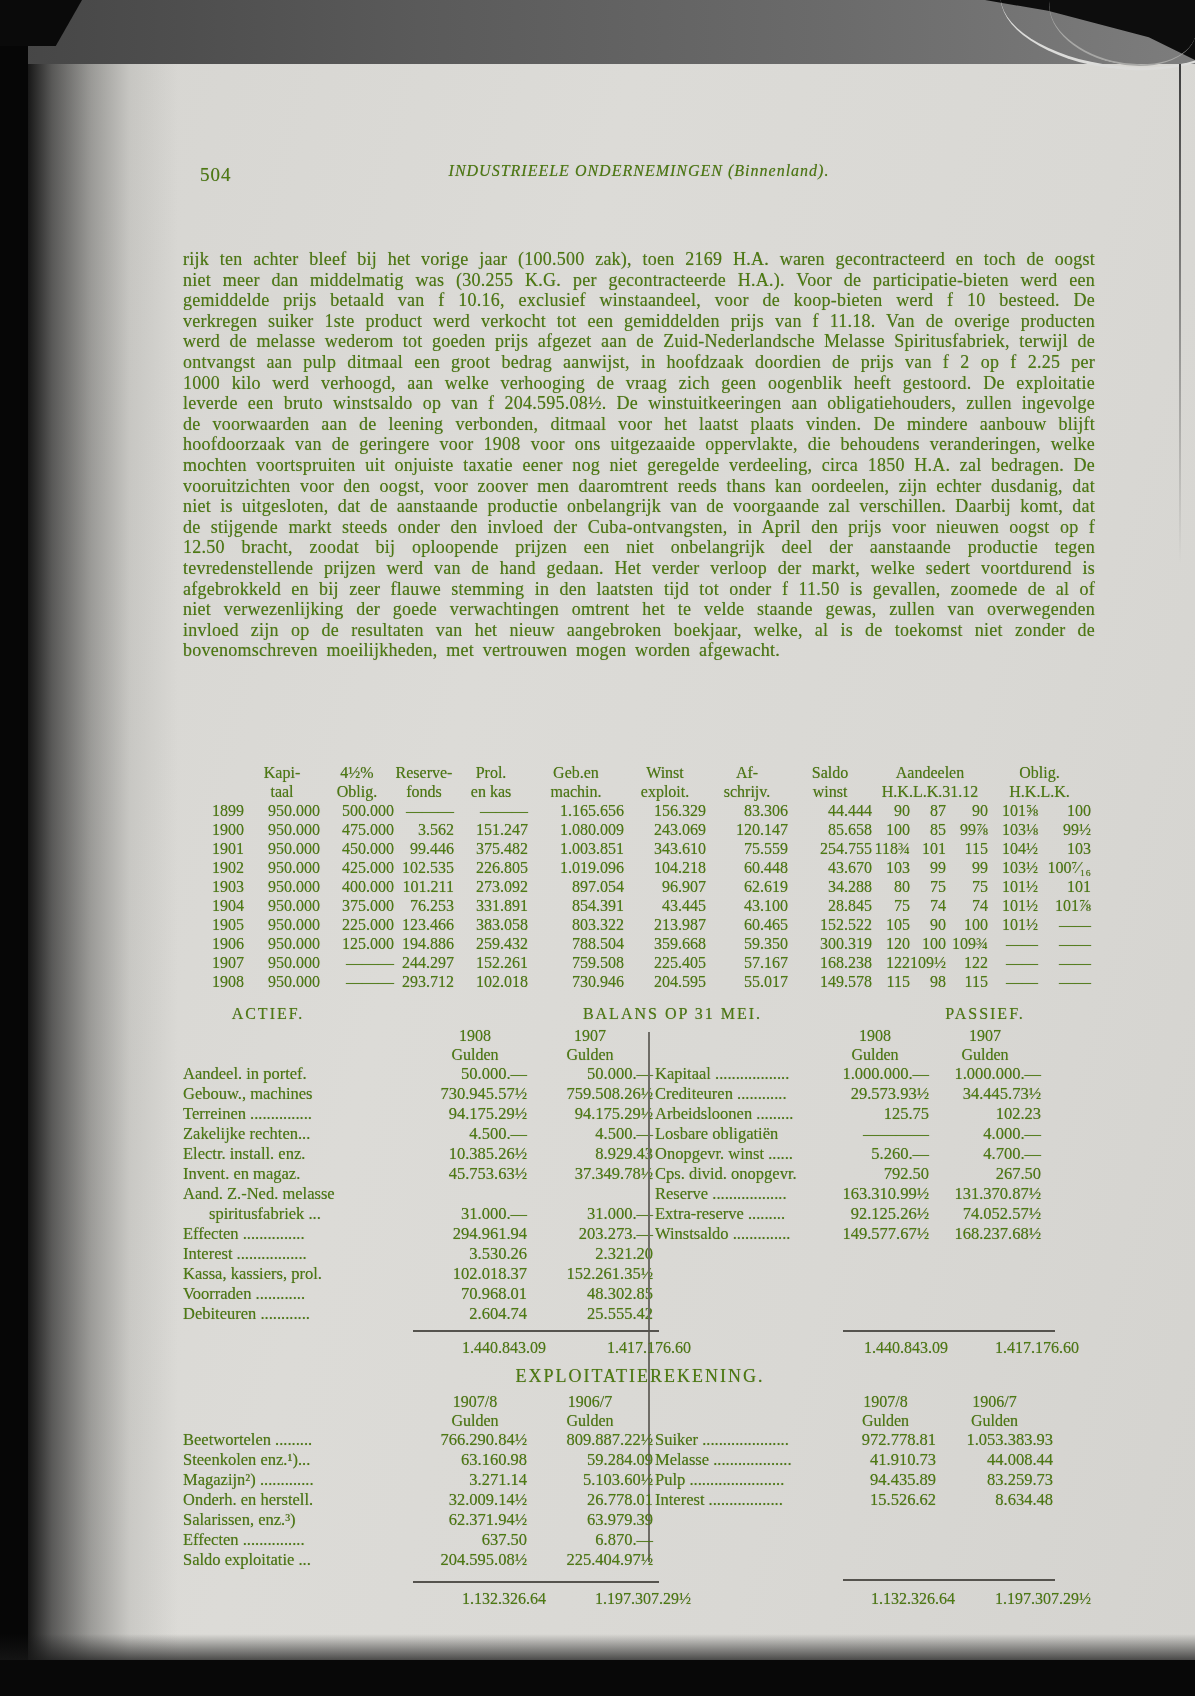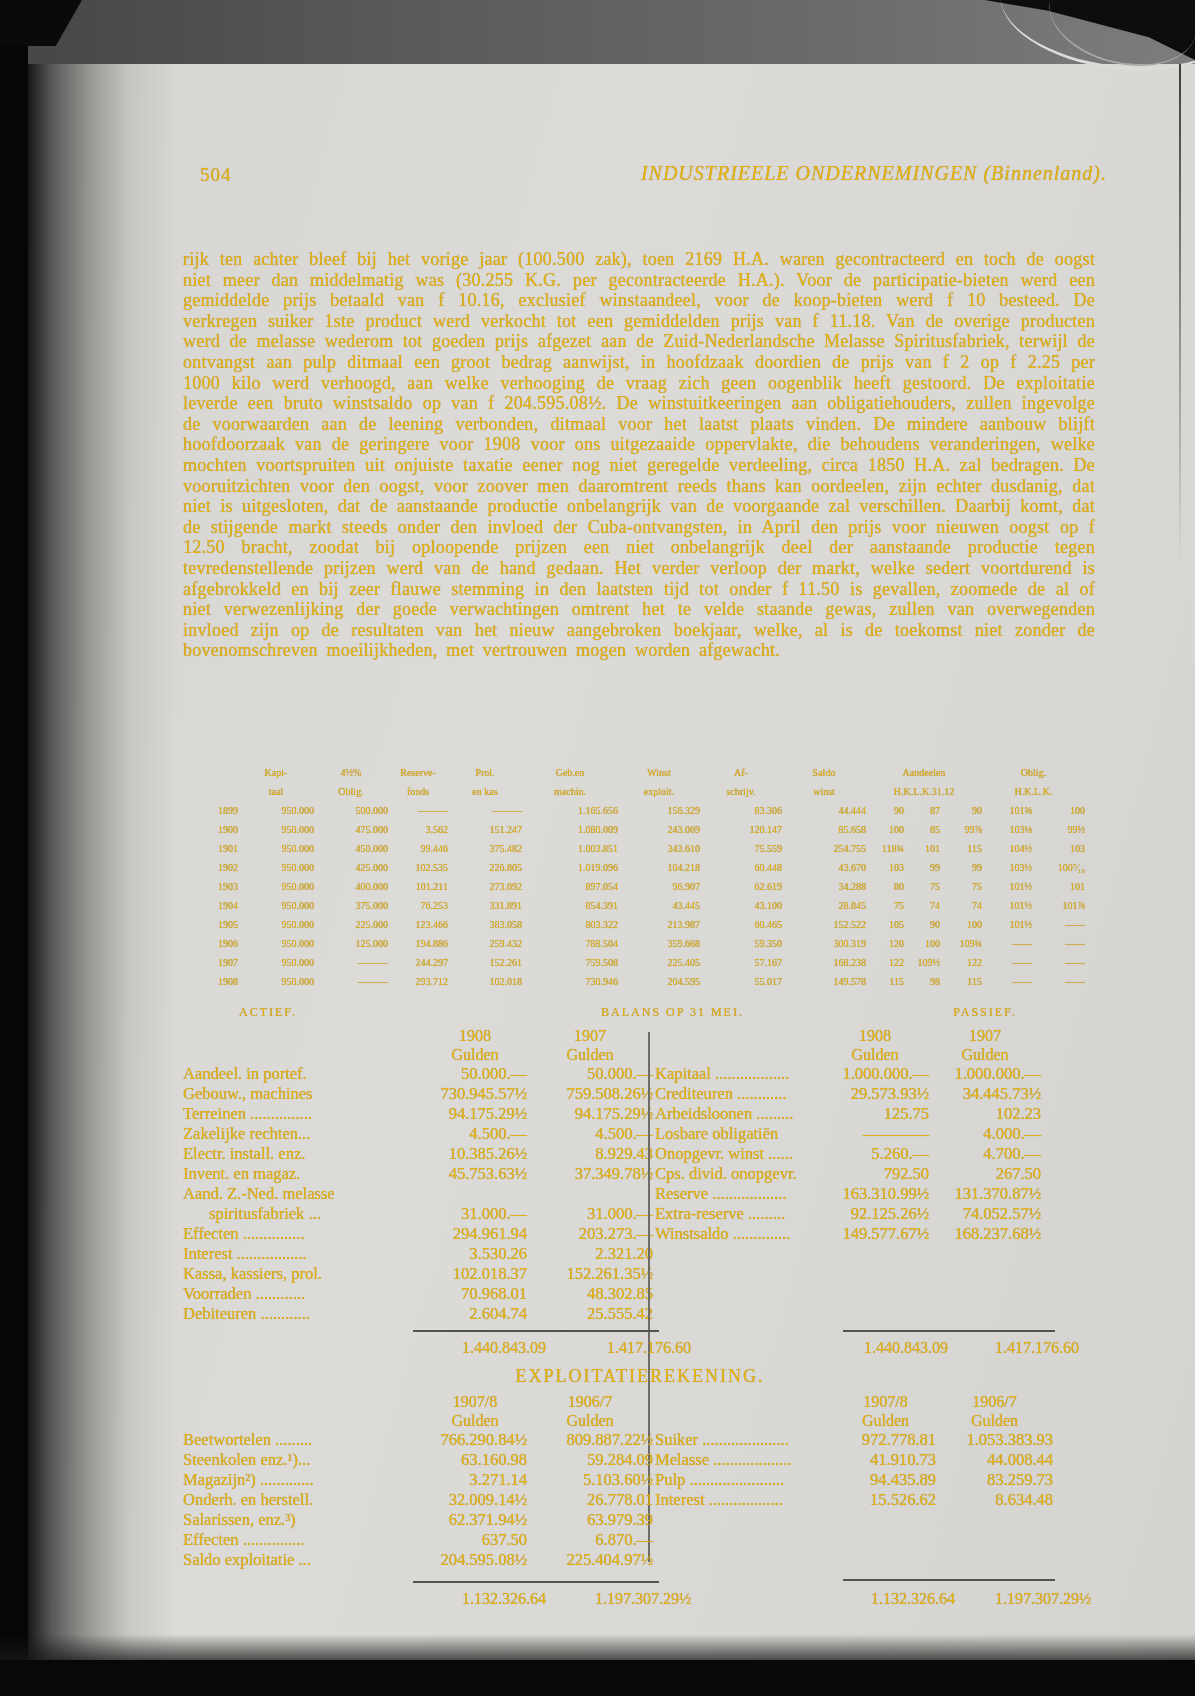--- a/index.html
+++ b/index.html
@@ -22,36 +22,36 @@
   .binding{position:absolute;left:28px;top:64px;width:150px;height:1600px;
     background:linear-gradient(90deg,rgba(8,8,8,.92) 0%,rgba(35,35,35,.7) 16%,rgba(80,80,78,.45) 42%,rgba(140,140,136,.22) 68%,rgba(0,0,0,0) 100%);}
   .left-black{position:absolute;left:0;top:0;width:28px;height:1696px;background:#060606;}
   .bottom-fade{position:absolute;left:0;top:1634px;width:1195px;height:30px;
     background:linear-gradient(rgba(10,10,10,0),rgba(25,25,25,.85));}
   .bottom-black{position:absolute;left:0;top:1660px;width:1195px;height:36px;background:#080808;}
   .right-edge-line{position:absolute;left:1179px;top:64px;width:2px;height:500px;
     background:linear-gradient(#3d3d3d,rgba(60,60,60,0));}
   
   .content{position:absolute;left:0;top:0;width:1195px;height:1696px;
-    color:#eab308;text-shadow:0 0 .7px rgba(58,56,52,.55);}
+    color:#4d7c0f;text-shadow:0 0 .7px rgba(58,56,52,.55);}
   .headline{position:absolute;left:183px;top:162px;width:912px;height:30px;}
   .pageno{position:absolute;left:17px;top:2px;font-size:19px;letter-spacing:1px;}
-  .ptitle{position:absolute;left:12px;width:100%;text-align:right;font-style:italic;
-    font-size:20px;letter-spacing:1px;white-space:nowrap;}
+  .ptitle{position:absolute;left:0;width:100%;text-align:center;font-style:italic;
+    font-size:16px;letter-spacing:1px;white-space:nowrap;}
   .bodytext{position:absolute;left:183px;top:221px;width:912px;font-size:18px;
     line-height:20.6px;text-align:justify;letter-spacing:.25px;word-spacing:4px;margin-top:28px;}
   
-  .yeartable{position:absolute;left:190px;top:763px;width:900px;font-size:10px;}
+  .yeartable{position:absolute;left:196px;top:763px;width:900px;font-size:16px;}
   .yt-row,.yt-h{display:grid;height:19px;line-height:19px;white-space:nowrap;}
   .yt-row{grid-template-columns:48px 76px 74px 60px 74px 96px 82px 82px 84px 38px 36px 42px 50px 53px;}
   .yt-h{grid-template-columns:48px 76px 74px 60px 74px 96px 82px 82px 84px 116px 103px;}
   .yt-row span{text-align:right;}
   .yt-h span{text-align:center;}
   
-  .secheads{position:absolute;left:0;top:1005px;width:1195px;height:22px;font-size:12px;}
+  .secheads{position:absolute;left:0;top:1005px;width:1195px;height:22px;font-size:16px;}
   .h-actief{position:absolute;left:183px;width:170px;text-align:center;letter-spacing:2px;}
   .h-balans{position:absolute;left:500px;width:345px;text-align:center;letter-spacing:2px;}
   .h-passief{position:absolute;left:900px;width:170px;text-align:center;letter-spacing:2px;}
   .blk{position:absolute;font-size:16.5px;}
   .blk-bal-l{left:183px;top:1026px;width:480px;}
   .blk-bal-r{left:655px;top:1026px;width:400px;}
   .blk-exp-l{left:183px;top:1392px;width:480px;}
   .blk-exp-r{left:655px;top:1392px;width:410px;}
   .brow{display:grid;height:20px;line-height:20px;white-space:nowrap;}
   .cols-l{grid-template-columns:240px 104px 126px;}

